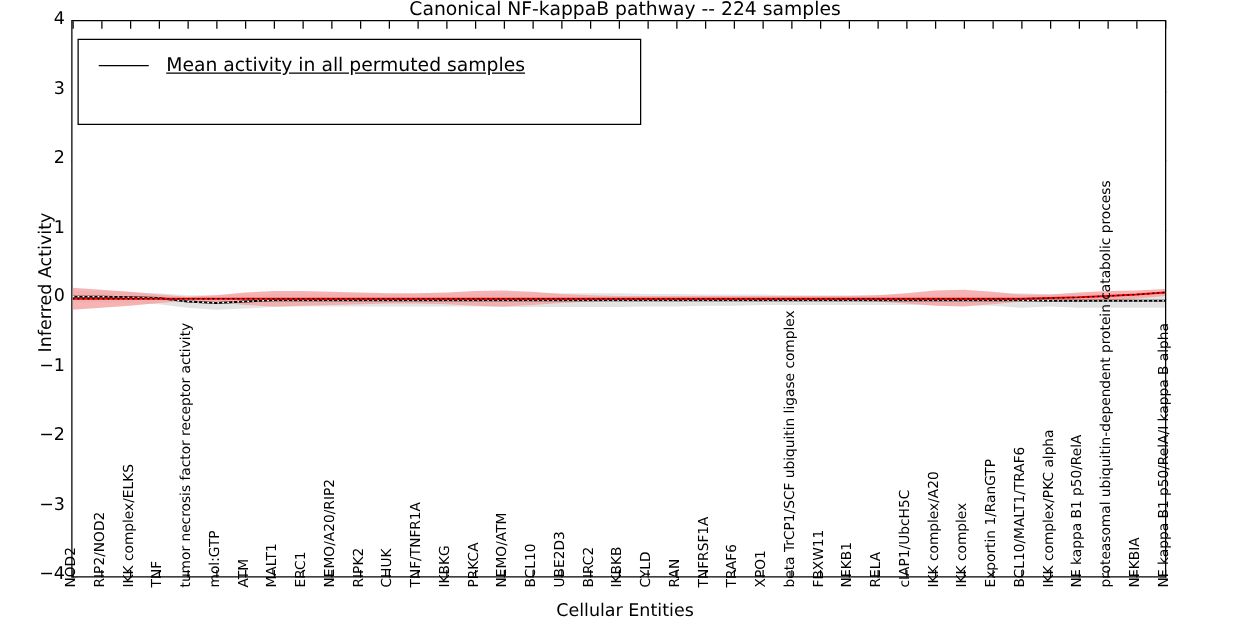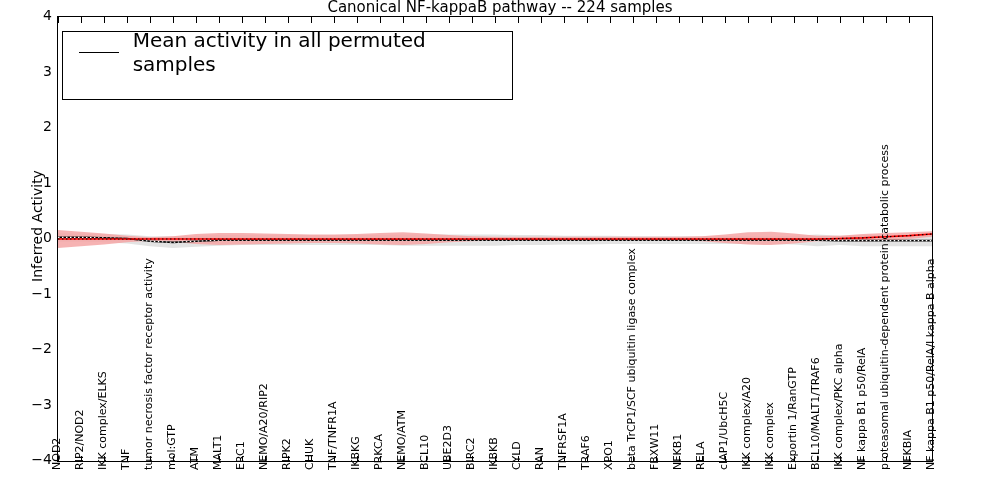--- a/index.html
+++ b/index.html
@@ -74,21 +74,21 @@
   }
   .legend-row{
     position:absolute;left:0;height:30px;width:100%;
     display:flex;align-items:center;
   }
   .legend-swatch{
     display:inline-block;width:40px;height:0;
     border-top:1.5px solid #000;margin-left:16px;margin-right:14px;
   }
   .legend-swatch.red{border-top-color:#ff0000;}
-  .legend-text{font-size:20px;color:#000;}
+  .legend-text{font-size:15px;color:#000;text-decoration:underline;}
 </style>
 </head>
 <body>
 
 <div id="figure">
 
   <div id="chart-title">Canonical NF-kappaB pathway -- 224 samples</div>
 
   <div id="ylabel-wrap">
     <div id="ylabel">Inferred Activity</div>
@@ -251,20 +251,21 @@
       <div class="xtick-label" style="left: 752px; top: 459px;">IKK complex/A20</div>
       <div class="xtick-label" style="left: 775px; top: 459px;">IKK complex</div>
       <div class="xtick-label" style="left: 798px; top: 459px;">Exportin 1/RanGTP</div>
       <div class="xtick-label" style="left: 821px; top: 459px;">BCL10/MALT1/TRAF6</div>
       <div class="xtick-label" style="left: 844px; top: 459px;">IKK complex/PKC alpha</div>
       <div class="xtick-label" style="left: 867px; top: 459px;">NF kappa B1 p50/RelA</div>
       <div class="xtick-label" style="left: 890px; top: 459px;">proteasomal ubiquitin-dependent protein catabolic process</div>
       <div class="xtick-label" style="left: 913px; top: 459px;">NFKBIA</div>
       <div class="xtick-label" style="left: 936px; top: 459px;">NF kappa B1 p50/RelA/I kappa B alpha</div>
     </div>
+  <div id="xlabel">Cellular Entities</div>
 
   <div id="legend">
     <div class="legend-row" style="top:5px">
       <span class="legend-swatch"></span>
       <span class="legend-text">Mean activity in all permuted samples</span>
     </div>
   </div>
 
 </div>
 

